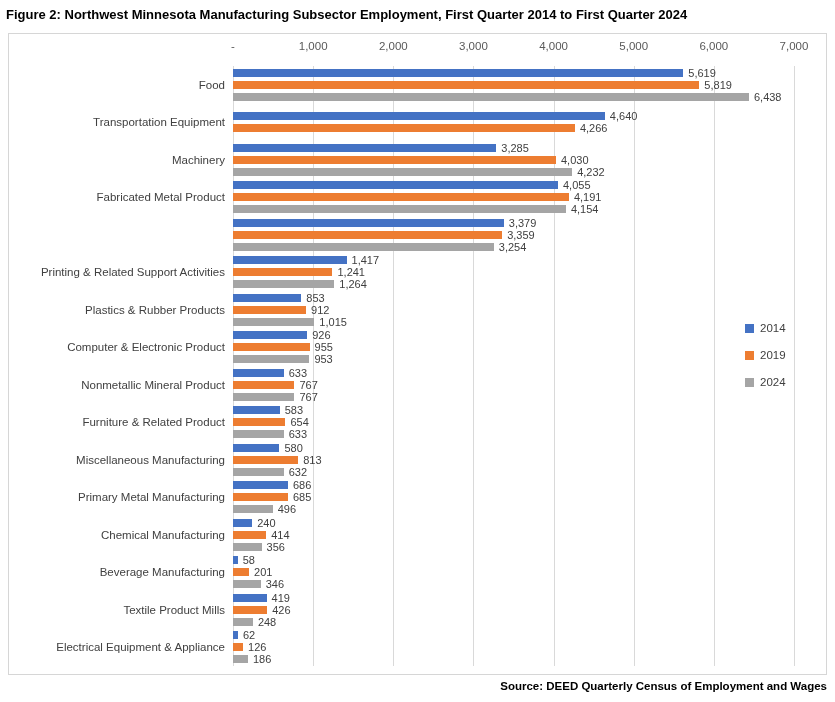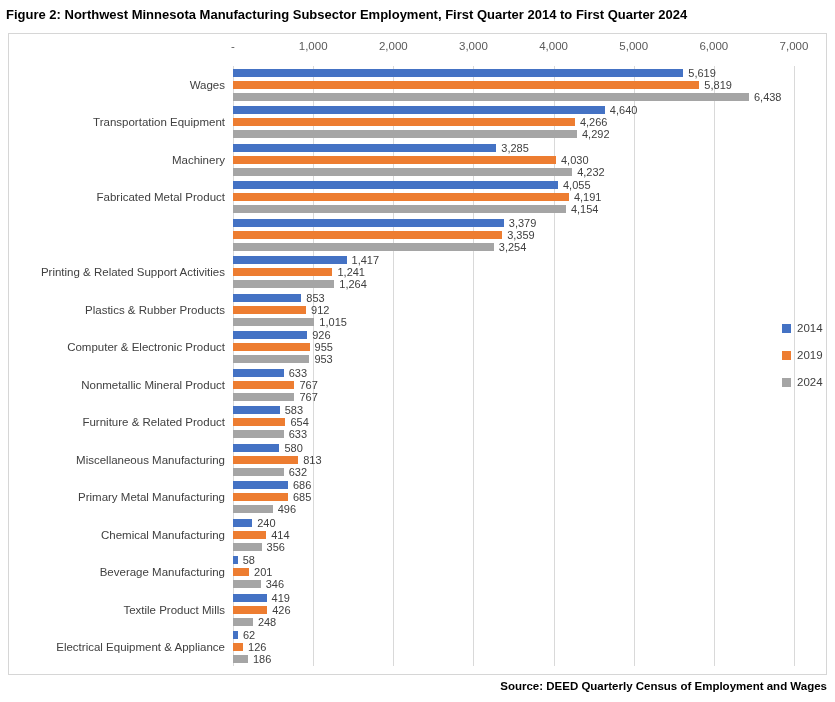--- a/index.html
+++ b/index.html
@@ -31,21 +31,21 @@
   .bars {
     position:absolute; left:0; top:50%; transform:translateY(-50%);
     width:100%; display:flex; flex-direction:column; gap:4px;
   }
   .bar-line { display:flex; align-items:center; height:8px; width:100%; }
   .bar { height:8px; flex-shrink:0; }
   .val {
     margin-left:5px; font-size:11px; color:#404040;
     line-height:10px; white-space:nowrap;
   }
-  .legend { position:absolute; left:773px; top:288px; }
+  .legend { position:absolute; left:736px; top:288px; }
   .legend-item { display:flex; align-items:center; margin-bottom:15px; }
   .swatch { width:9px; height:9px; display:inline-block; margin-right:6px; flex-shrink:0; }
   .legend-label { font-size:11.5px; color:#404040; }
   .source-note {
     position:absolute; top:680px; right:8px;
     font-size:11.5px; font-weight:600; color:#000; white-space:nowrap;
   }
 </style>
 </head>
 <body>
@@ -66,21 +66,21 @@
   <div class="plot" id="plot">
       <div class="gridline" style="left: 0%; background: rgb(217, 217, 217);"></div>
       <div class="gridline" style="left: 14.2857%; background: rgb(217, 217, 217);"></div>
       <div class="gridline" style="left: 28.5714%; background: rgb(217, 217, 217);"></div>
       <div class="gridline" style="left: 42.8571%; background: rgb(217, 217, 217);"></div>
       <div class="gridline" style="left: 57.1429%; background: rgb(217, 217, 217);"></div>
       <div class="gridline" style="left: 71.4286%; background: rgb(217, 217, 217);"></div>
       <div class="gridline" style="left: 85.7143%; background: rgb(217, 217, 217);"></div>
       <div class="gridline" style="left: 100%; background: rgb(217, 217, 217);"></div>
       <div class="row" style="top: 0px;">
-        <div class="cat-label">Wages</div>
+        <div class="cat-label">Food</div>
         <div class="bars">
           <div class="bar-line">
             <div class="bar" style="width: 80.2714%; background: rgb(68, 114, 196);"></div>
             <span class="val">5,619</span>
           </div>
           <div class="bar-line">
             <div class="bar" style="width: 83.1286%; background: rgb(237, 125, 49);"></div>
             <span class="val">5,819</span>
           </div>
           <div class="bar-line">
@@ -92,24 +92,20 @@
       <div class="row" style="top: 37.5px;">
         <div class="cat-label">Transportation Equipment</div>
         <div class="bars">
           <div class="bar-line">
             <div class="bar" style="width: 66.2857%; background: rgb(68, 114, 196);"></div>
             <span class="val">4,640</span>
           </div>
           <div class="bar-line">
             <div class="bar" style="width: 60.9429%; background: rgb(237, 125, 49);"></div>
             <span class="val">4,266</span>
-          </div>
-          <div class="bar-line">
-            <div class="bar" style="width: 61.3143%; background: rgb(165, 165, 165);"></div>
-            <span class="val">4,292</span>
           </div>
         </div>
       </div>
       <div class="row" style="top: 75px;">
         <div class="cat-label">Machinery</div>
         <div class="bars">
           <div class="bar-line">
             <div class="bar" style="width: 46.9286%; background: rgb(68, 114, 196);"></div>
             <span class="val">3,285</span>
           </div>

